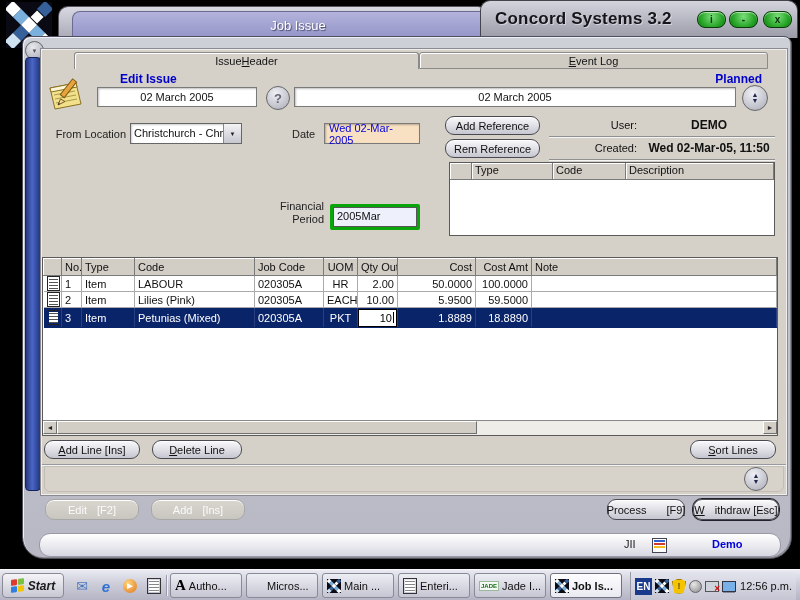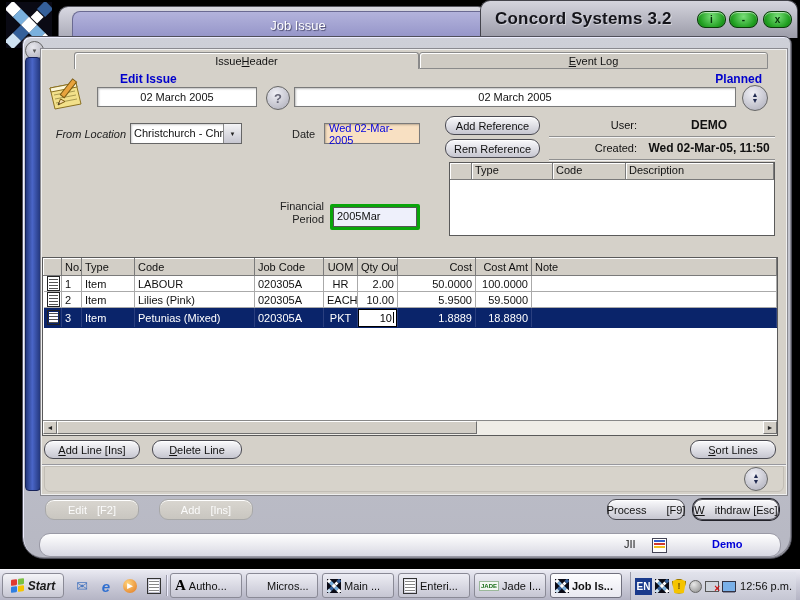--- a/index.html
+++ b/index.html
@@ -53,21 +53,21 @@
   #desc-field{left:252px;top:37px;width:442px;height:20px;}
   .round-btn{border-radius:50%;border:1px solid #666;
          background:radial-gradient(circle at 40% 30%,#f0f0f6,#aaaab6);
          display:flex;flex-direction:column;align-items:center;justify-content:center;color:#444;}
   #help-btn{left:224px;top:36px;width:22px;height:22px;font-weight:bold;font-size:13px;color:#667;}
   .spin{width:24px;height:24px;font-size:7px;line-height:6px;color:#202a50;}
   #spin-top{left:700px;top:35px;}
   #spin-mid{left:702px;top:417px;width:22px;height:22px;}
 
   .lbl{color:#222;}
-  #from-loc-label{left:12px;top:78px;width:72px;text-align:right;font-style:italic;}
+  #from-loc-label{left:12px;top:78px;width:72px;text-align:right;}
   #combo{left:88px;top:73px;width:112px;height:21px;display:flex;background:#fff;border:1px solid #666;
          box-shadow:inset 1px 1px 2px rgba(0,0,0,.2);box-sizing:border-box;}
   #combo .txt{flex:1;padding:3px 3px 0;white-space:nowrap;overflow:hidden;}
   #combo .btn{width:17px;border-left:1px solid #888;background:linear-gradient(#f4f4f6,#c6c6d0);
          display:flex;align-items:center;justify-content:center;font-size:6px;color:#222;}
   #date-label{left:250px;top:78px;}
   #date-field{left:282px;top:73px;width:96px;height:21px;background:#f8e0c2;color:#0000e0;}
   #fin-label{left:182px;top:150px;width:100px;text-align:right;line-height:13px;}
   #fin-field{left:288px;top:154px;width:90px;height:26px;border:2px solid #0aa50a;border-radius:2px;
              box-sizing:border-box;background:#0aa50a;display:flex;}
@@ -123,21 +123,21 @@
   #delete-line{left:110px;top:390px;width:90px;height:19px;}
   #sort-lines{left:648px;top:390px;width:86px;height:19px;}
   .etch{height:0;border-top:1px solid #98989e;border-bottom:1px solid #f2f2f2;}
   #etch1{left:0;top:414px;width:744px;}
   #mid-strip{left:2px;top:416px;width:740px;height:26px;background:#d7d3cb;border:1px solid #c2beb6;
              border-radius:0 0 6px 6px;box-sizing:border-box;}
 
   
   .action{height:21px;gap:10px;}
   #edit-btn{left:22px;top:462px;width:94px;}
-  #add-btn{left:136px;top:462px;width:94px;}
+  #add-btn{left:128px;top:462px;width:94px;}
   #process-btn{left:584px;top:462px;width:78px;gap:20px;}
   #withdraw-btn{left:670px;top:462px;width:86px;box-shadow:0 0 0 1px #22222a, inset 0 1px 0 #fff;}
   .pill.disabled{background:linear-gradient(#d9d6d0,#c9c6c0);color:#fbfbfb;border-color:#a8a8a8;}
 
   #status-pill{left:16px;top:496px;width:740px;height:22px;border-radius:11px;border:1px solid #9a9aa6;
                background:linear-gradient(#ffffff,#d8d8e2);}
   #status-initials{left:584px;top:4px;color:#222;}
   #status-doc{left:612px;top:4px;width:13px;height:13px;border:1px solid #445;background:#fff;}
   #status-doc i{display:block;height:2px;margin:1px 1px 0;}
   #status-mode{left:672px;top:4px;color:#0000d8;font-weight:bold;}

